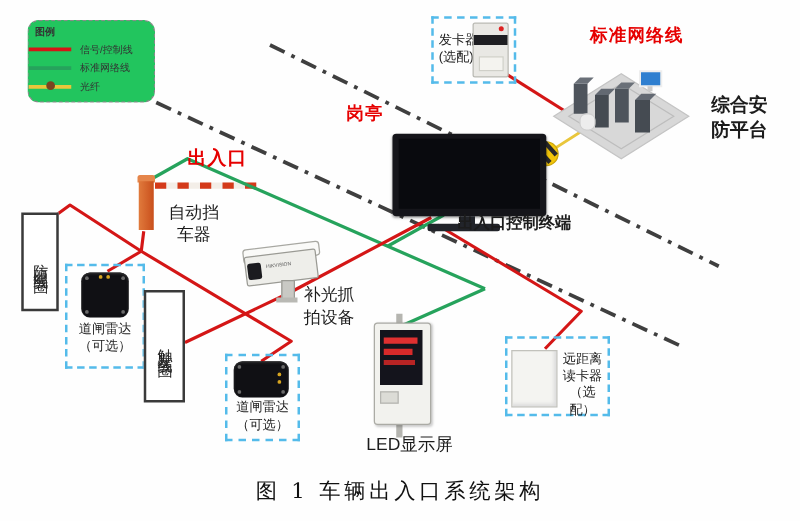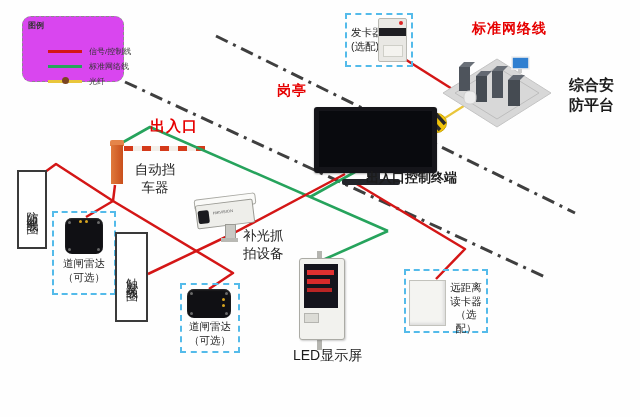--- a/index.html
+++ b/index.html
@@ -5,23 +5,23 @@
   html,body{margin:0;padding:0;background:#fff;}
   #stage{position:relative;width:640px;height:417px;background:#fefefe;overflow:hidden;
          font-family:"Liberation Sans","DejaVu Sans",sans-serif;color:#222;}
   #wires{position:absolute;left:0;top:0;width:640px;height:417px;}
   .abs{position:absolute;}
   .preline{white-space:pre-line;}
   
   .zone{font-weight:bold;color:#e60000;}
   
   #legend{left:22px;top:16px;width:100px;height:64px;border:1.5px dashed #8a8a8a;
-          border-radius:9px;background:#d946ef;}
+          border-radius:9px;background:#22c55e;}
   #legend .title{position:absolute;left:5px;top:3px;font-size:8px;font-weight:bold;color:#333;}
-  .lrow{position:absolute;left:25px;height:10px;margin-top:12px;}
+  .lrow{position:absolute;left:0;height:10px;}
   .lline{position:absolute;left:0;top:4px;width:34px;height:2.5px;}
   .ldot{position:absolute;left:14px;top:1px;width:7px;height:7px;border-radius:50%;background:#7a4420;}
   .ltext{position:absolute;left:41px;top:0;font-size:8px;color:#333;white-space:nowrap;}
   
   .dbox{border:2px dashed #54bbea;background:transparent;}
   
   .vbox{border:2px solid #3a3a3a;background:#fff;display:flex;align-items:center;justify-content:center;
         writing-mode:vertical-rl;text-orientation:upright;font-size:12px;letter-spacing:4px;color:#222;}
   
   .radar{background:#101014;border-radius:7px;box-shadow:inset 0 1px 2px #333;}
@@ -189,14 +189,15 @@
         <div class="pip" style="right:3px;top:3px;"></div>
       <div class="pip" style="left:3px;bottom:3px;"></div>
         <div class="pip" style="right:3px;bottom:3px;"></div>
       <div class="led" style="right:6px;top:9px;"></div>
         <div class="led" style="right:6px;top:15px;"></div>
     </div>
     <div class="abs small-lbl preline" style="left:0;top:35px;width:100%;">道闸雷达
 （可选）</div>
   </div>
 
+  <div class="abs" style="left:0;top:381px;width:640px;text-align:center;font-size:17px;letter-spacing:3px;color:#111;font-family:'DejaVu Serif','Liberation Serif',serif;">图 1 车辆出入口系统架构</div>
 
 </div>
 
 </body></html>

